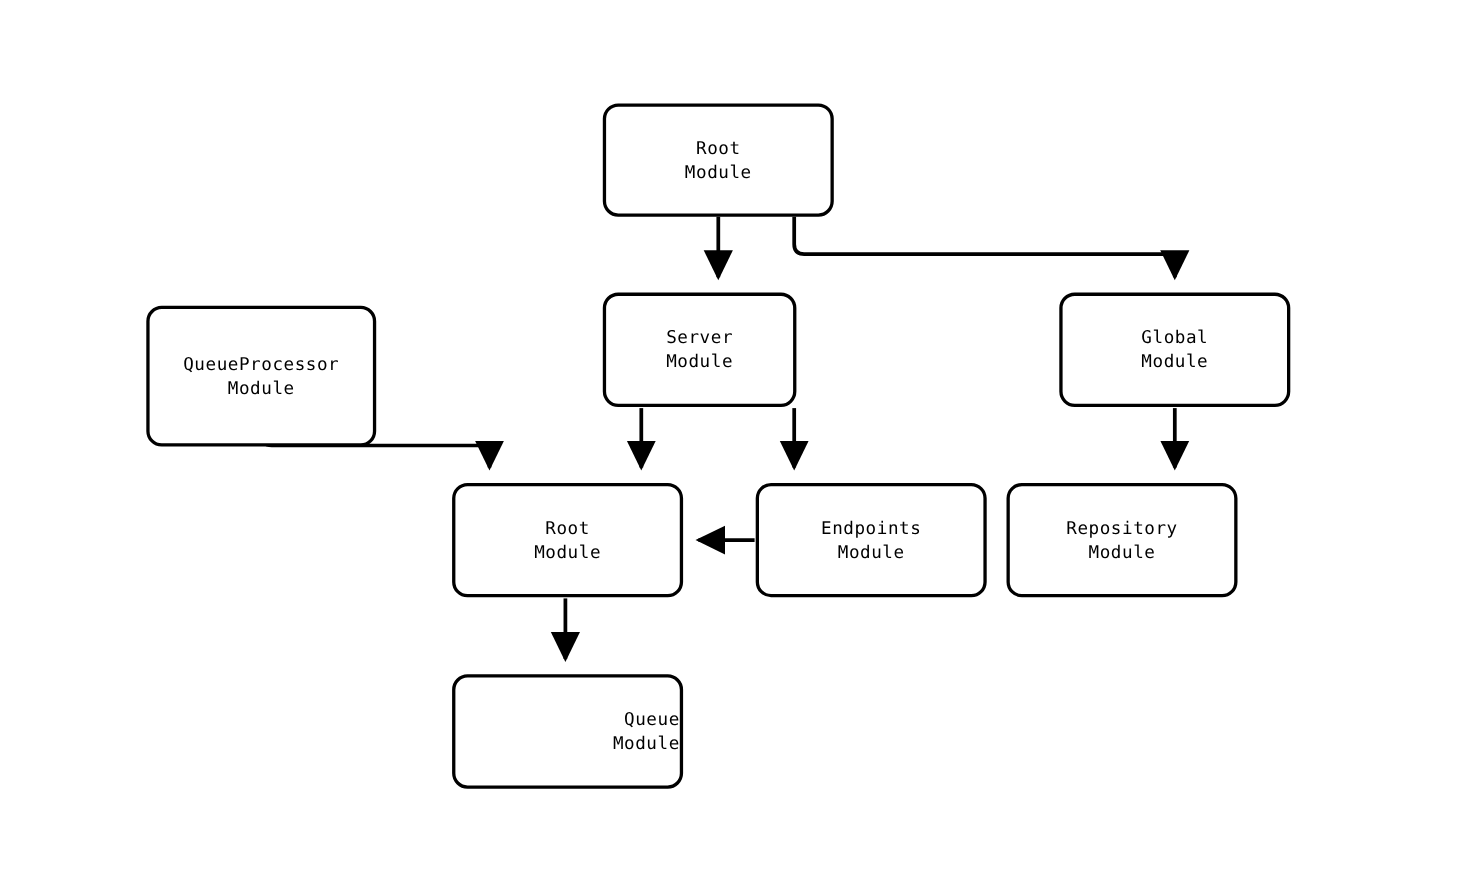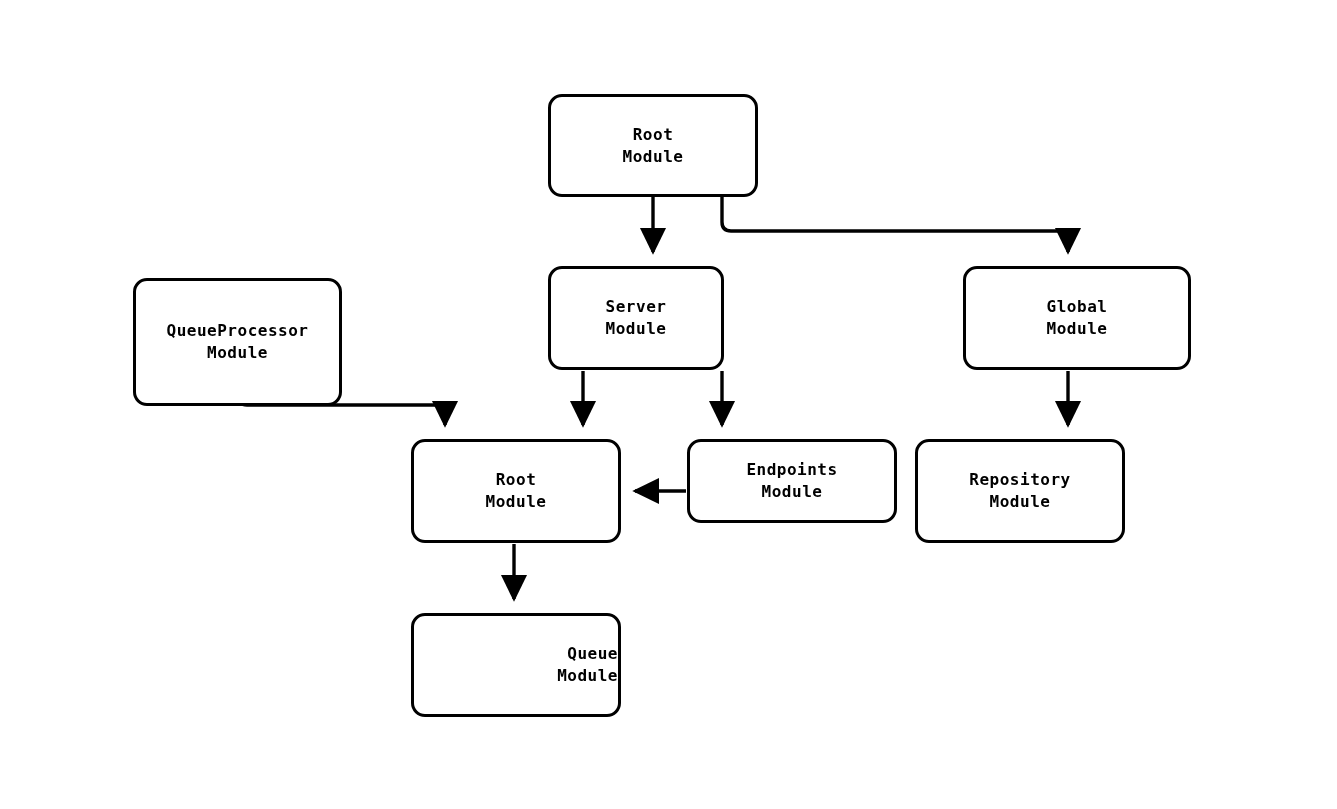--- a/index.html
+++ b/index.html
@@ -35,21 +35,20 @@
     z-index: 2;
   }
   .node-line {
     font-family: "DejaVu Sans Mono", "Liberation Mono", monospace;
     font-size: 16px;
     line-height: 22px;
     color: #000000;
     letter-spacing: 0.5px;
     white-space: pre;
     text-align: center;
-    font-weight: bold;
   }
 </style>
 </head>
 <body>
 
 <div id="diagram-canvas">
 
   <svg id="diagram-svg" viewBox="0 0 1337 809">
     <defs>
       <marker id="arrowhead" markerWidth="9" markerHeight="9" refX="7.2" refY="4.5" orient="auto" markerUnits="strokeWidth">
@@ -82,31 +81,31 @@
   <div class="node" style="left:133px; top:278px; width:209px; height:128px;">
     <span class="node-line">QueueProcessor</span>
     <span class="node-line">Module</span>
   </div>
 
   <div class="node" style="left:548px; top:266px; width:176px; height:104px;">
     <span class="node-line">Server</span>
     <span class="node-line">Module</span>
   </div>
 
-  <div class="node" style="left:963px; top:266px; width:228px; height:104px;">
+  <div class="node" style="left:963px; top:266px; width:210px; height:104px;">
     <span class="node-line">Global</span>
     <span class="node-line">Module</span>
   </div>
 
   <div class="node" style="left:411px; top:439px; width:210px; height:104px;">
     <span class="node-line">Root</span>
     <span class="node-line">Module</span>
   </div>
 
-  <div class="node" style="left:687px; top:439px; width:210px; height:84px;">
+  <div class="node" style="left:687px; top:439px; width:210px; height:104px;">
     <span class="node-line">Endpoints</span>
     <span class="node-line">Module</span>
   </div>
 
   <div class="node" style="left:915px; top:439px; width:210px; height:104px;">
     <span class="node-line">Repository</span>
     <span class="node-line">Module</span>
   </div>
 
   <div class="node" style="left:411px; top:613px; width:210px; height:104px;align-items:flex-end;">

